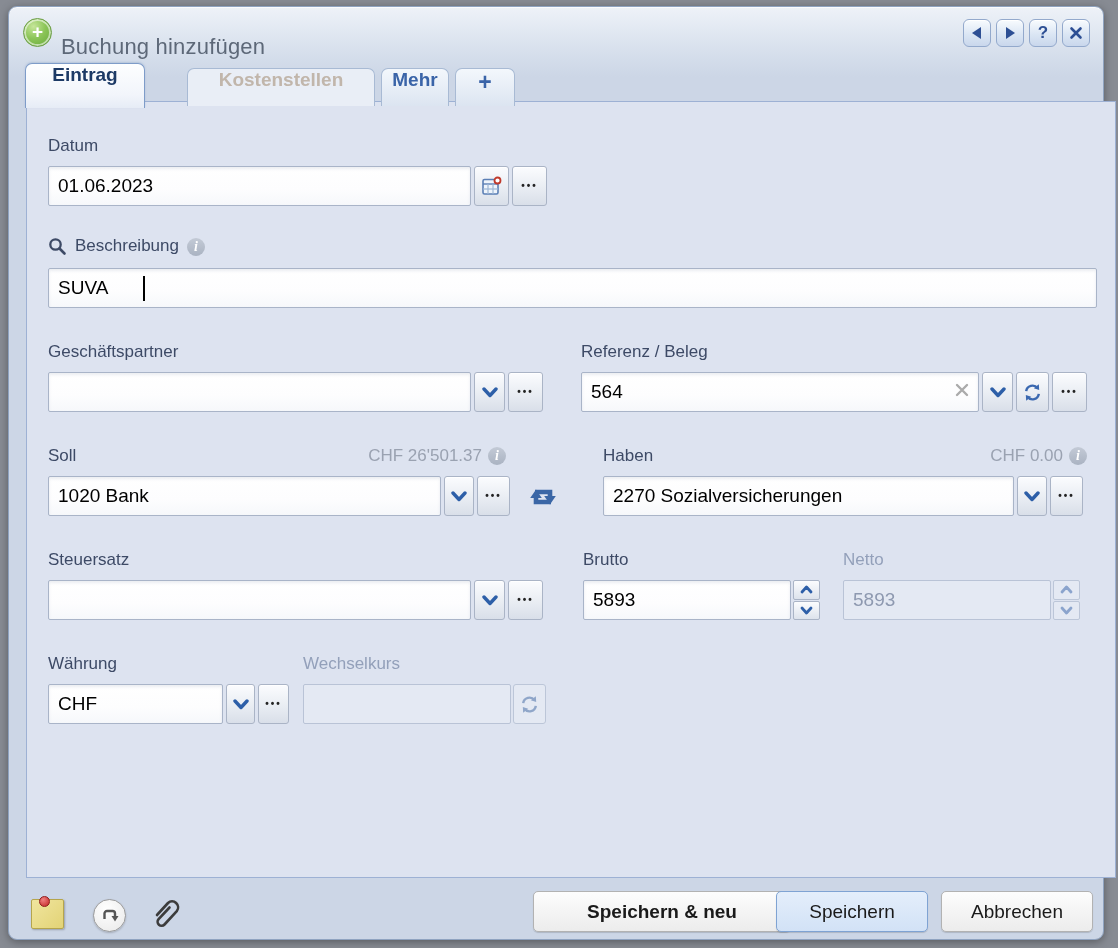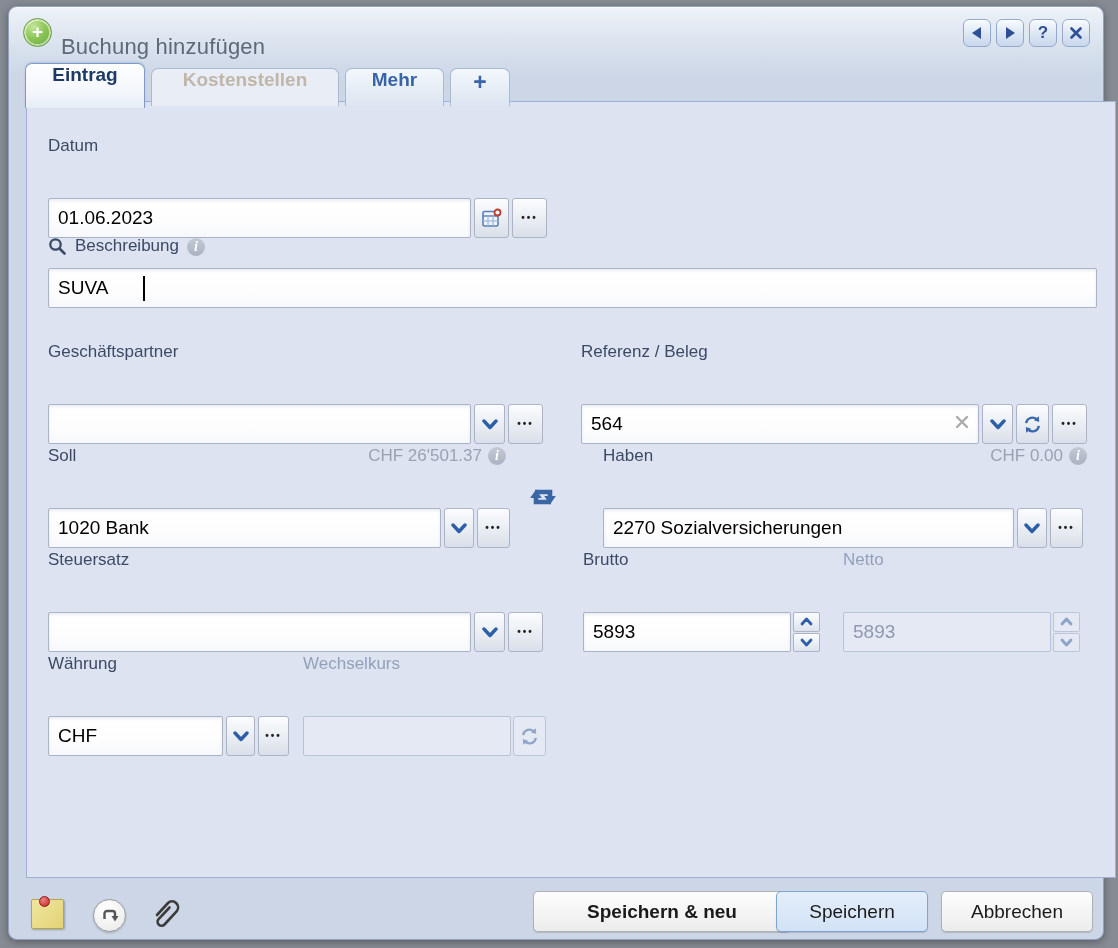--- a/index.html
+++ b/index.html
@@ -65,21 +65,21 @@
   .flabel{font-size:17px;color:#3d4a66;white-space:nowrap;}
   .flabel.dim{color:#93a0ba;}
   .label-row{display:flex;justify-content:space-between;align-items:flex-end;}
   .balance{font-size:17px;color:#9aa2b1;display:flex;align-items:center;gap:6px;white-space:nowrap;}
   .info-icon{
     display:inline-block;width:18px;height:18px;border-radius:50%;
     background:linear-gradient(#c3cad6,#aab3c2);color:#fff;
     font-family:"Liberation Serif",serif;font-style:italic;font-weight:bold;
     font-size:14px;line-height:18px;text-align:center;flex:0 0 auto;
   }
-  .group{display:flex;gap:3px;align-items:stretch;height:40px;margin-top:32px;}
+  .group{display:flex;gap:3px;align-items:stretch;height:40px;}
   .tin{
     box-sizing:border-box;height:40px;border:1px solid #a9b4c8;border-radius:2px;
     background:linear-gradient(#ffffff,#fdfdfe 60%,#f6f8fb);
     box-shadow:inset 0 2px 3px rgba(90,110,140,.12);
     font-family:"Liberation Sans",sans-serif;font-size:19px;color:#000;
     padding:0 9px;outline:none;
   }
   .tin.dim{
     background:#e4e9f3;border-color:#b9c3d6;color:#8e99b0;box-shadow:none;
   }
@@ -159,24 +159,24 @@
             <path d="M2.5 2.5 L11.5 11.5 M11.5 2.5 L2.5 11.5" stroke="#2d4f94" stroke-width="2.6" stroke-linecap="round"></path>
           </svg>
       </div>
     </div>
   </div>
 
   <div class="tabbar">
     <div class="tab active" style="width:120px;">
       <span>Eintrag</span>
     </div>
-    <div class="tab disabled" style="width:188px;">
+    <div class="tab disabled" style="width:188px;margin-left:36px;">
       <span>Kostenstellen</span>
     </div>
-    <div class="tab normal" style="width:99px;">
+    <div class="tab normal" style="width:68px;">
       <span>Mehr</span>
     </div>
     <div class="tab normal plus-tab" style="width:60px;">
       <span>+</span>
     </div>
   </div>
 
   <div class="panel">
 
     <div class="abs flabel" style="left:21px;top:34px;">Datum</div>

